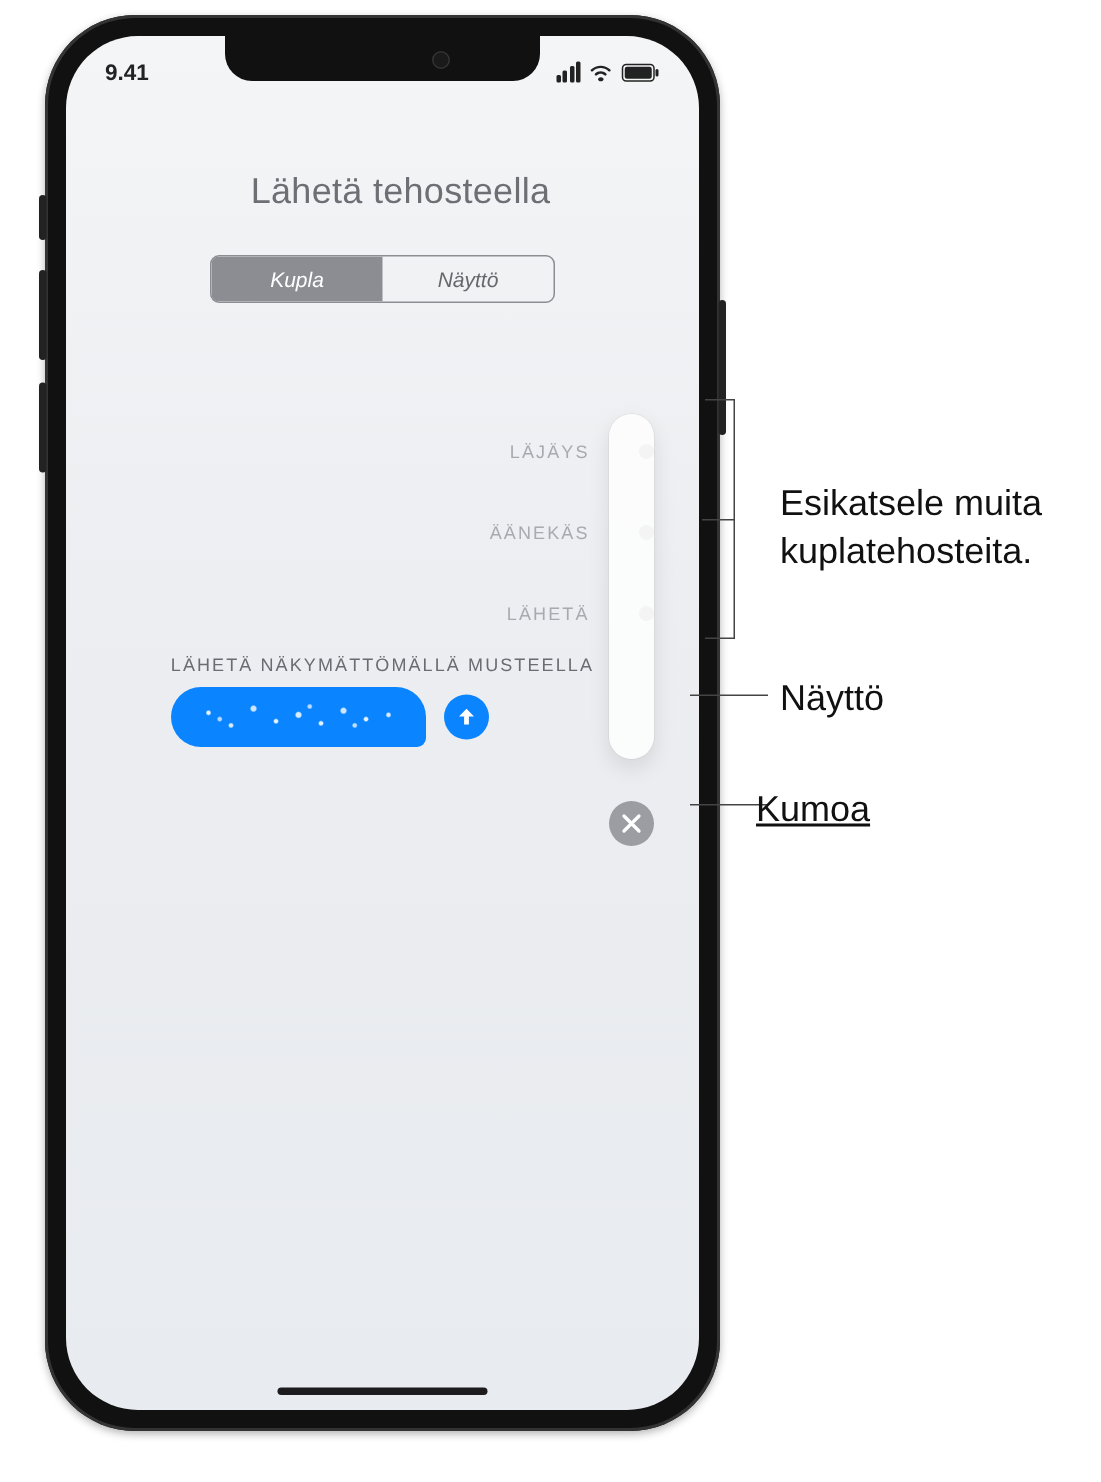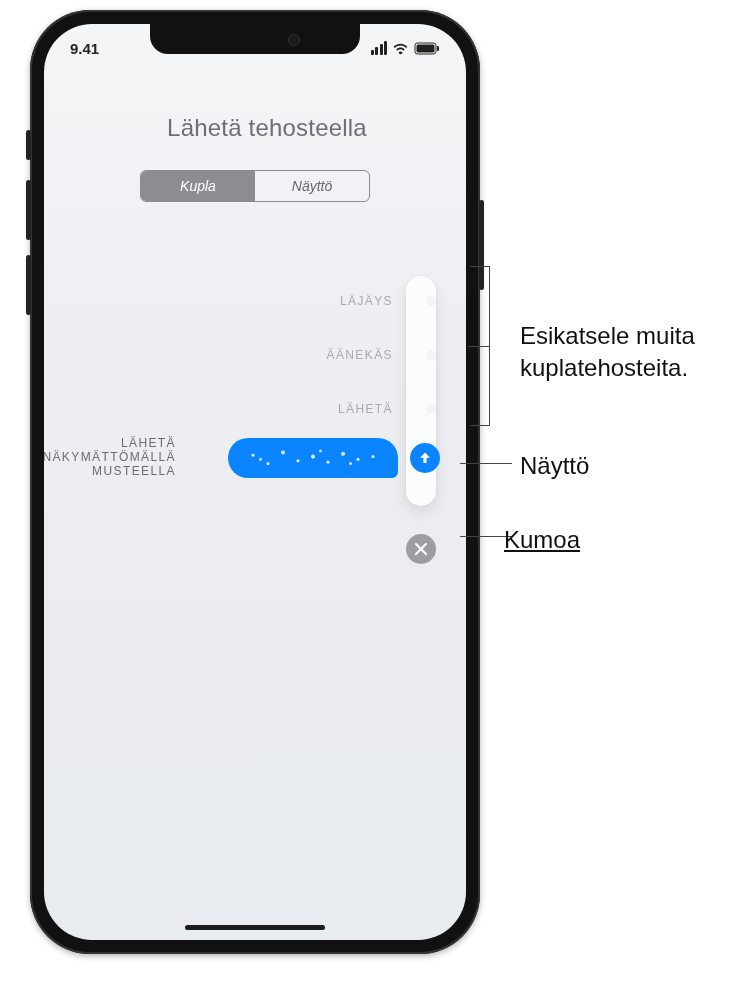--- a/index.html
+++ b/index.html
@@ -150,22 +150,21 @@
     border-radius: 18px;
     box-shadow: 0 0 0 .5px rgba(0,0,0,.05), 0 6px 14px rgba(0,0,0,.1);
     z-index: 2;
   }
 
   .selected-row {
     position: absolute;
     top: 412px;
     right: 26px;
     display: flex;
-    flex-direction: row;
-    align-items: flex-end;
+    flex-direction: column;
     gap: 8px;
     z-index: 5;
   }
   .selected-row .effect-label { margin-right: 44px; }
   .bubble-send {
     display: flex;
     align-items: center;
     gap: 12px;
   }
   .msg-bubble {

